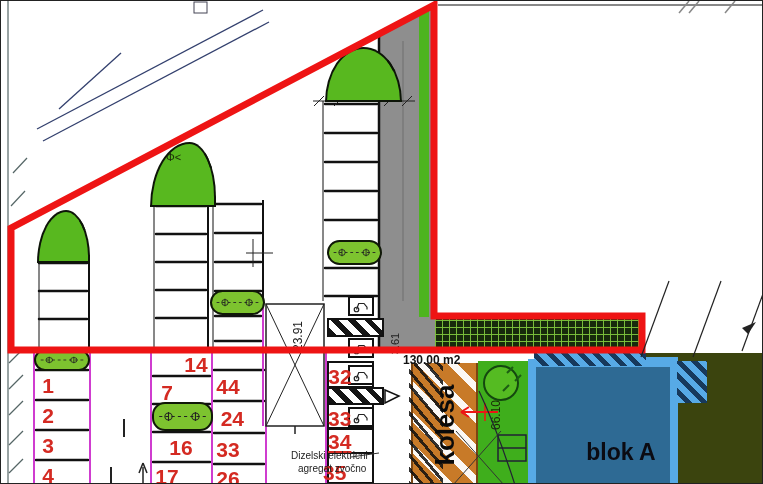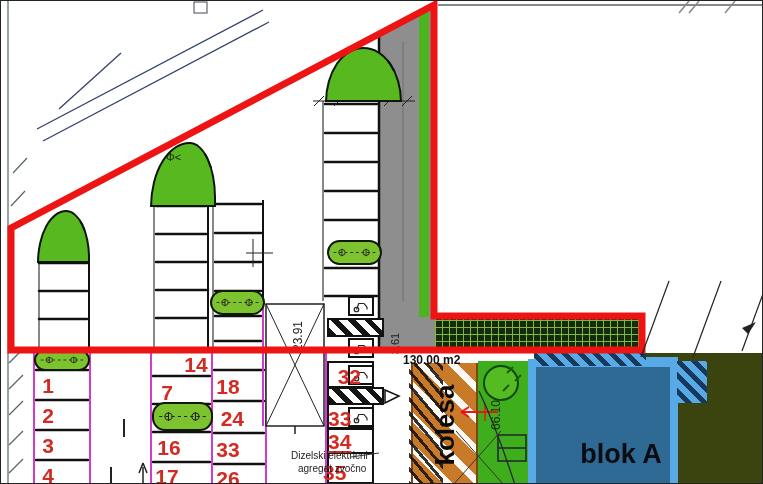--- a/index.html
+++ b/index.html
@@ -231,42 +231,42 @@
 
   <div id="olive" style="left:640px;top:352px;width:123px;height:132px;"></div>
   <div id="lawn" style="left:477px;top:360px;width:62px;height:124px;"></div>
   <div id="tree-circle" style="left:482px;top:364px;width:36px;height:36px;"></div>
 
   <div id="building-border" style="left:527px;top:358px;width:150px;height:126px;"></div>
   <div id="building-fill" style="left:535px;top:366px;width:134px;height:118px;"></div>
   <div class="hatchblue" style="left:533px;top:352px;width:112px;height:13px;"></div>
   <div class="abs" style="left:645px;top:356px;width:32px;height:10px;background:var(--building_border);"></div>
   <div class="hatchblue" style="left:676px;top:360px;width:30px;height:42px;"></div>
-  <div class="t" style="left:558px;top:440px;width:124px;text-align:center;font-size:27px;font-weight:bold;color:#0b0b12;">blok A</div>
+  <div class="t" style="left:558px;top:440px;width:124px;text-align:center;font-size:23px;font-weight:bold;color:#0b0b12;">blok A</div>
 
   <div id="bike-strip" style="left:410px;top:362px;width:67px;height:122px;"></div>
   <div id="bike-strip-hatch" style="left:408px;top:362px;width:34px;height:122px;"></div>
   <div class="t rot" style="left:384px;top:411px;width:120px;font-size:26px;font-weight:bold;color:#0a0a0a;">kolesa</div>
 
   <div class="t num" style="left:34px;top:374px;width:26px;">1</div>
   <div class="t num" style="left:34px;top:404px;width:26px;">2</div>
   <div class="t num" style="left:34px;top:434px;width:26px;">3</div>
   <div class="t num" style="left:34px;top:464px;width:26px;">4</div>
 
   <div class="t num" style="left:154px;top:353px;width:32px;margin-left:25px;">14</div>
   <div class="t num" style="left:150px;top:381px;width:32px;">7</div>
-  <div class="t num" style="left:152px;top:436px;width:32px;">16</div>
+  <div class="t num" style="left:164px;top:436px;width:32px;">16</div>
   <div class="t num" style="left:150px;top:465px;width:32px;">17</div>
 
-  <div class="t num" style="left:211px;top:375px;width:32px;">18</div>
+  <div class="t num" style="left:211px;top:375px;width:32px;">44</div>
   <div class="t num" style="left:211px;top:407px;width:32px;text-align:right;">24</div>
   <div class="t num" style="left:211px;top:438px;width:32px;">33</div>
   <div class="t num" style="left:211px;top:467px;width:32px;">26</div>
 
-  <div class="t num" style="left:327px;top:365px;width:24px;text-align:right;margin-left:9px;">32</div>
+  <div class="t num" style="left:327px;top:365px;width:24px;text-align:center;">32</div>
   <div class="t num" style="left:327px;top:407px;width:24px;text-align:left;">33</div>
   <div class="t num" style="left:327px;top:430px;width:24px;text-align:left;text-decoration:underline;">34</div>
   <div class="t num" style="left:322px;top:461px;width:24px;text-align:left;">35</div>
 
   <div class="t rot" style="left:257px;top:329px;width:80px;font-size:12px;">23.91</div>
   <div class="t rot" style="left:364px;top:337px;width:60px;font-size:11px;">3.61</div>
   <div class="t rot" style="left:465px;top:408px;width:60px;font-size:12px;color:#1a2a08;">66.10</div>
   <div class="t" style="left:402px;top:353px;font-size:12px;font-weight:bold;color:#111;">130.00 m2</div>
   <div class="t" style="left:290px;top:450px;font-size:10px;color:#222;">Dizelski elektricni</div>
   <div class="t" style="left:297px;top:463px;font-size:10px;color:#222;">agregat zvočno</div>

